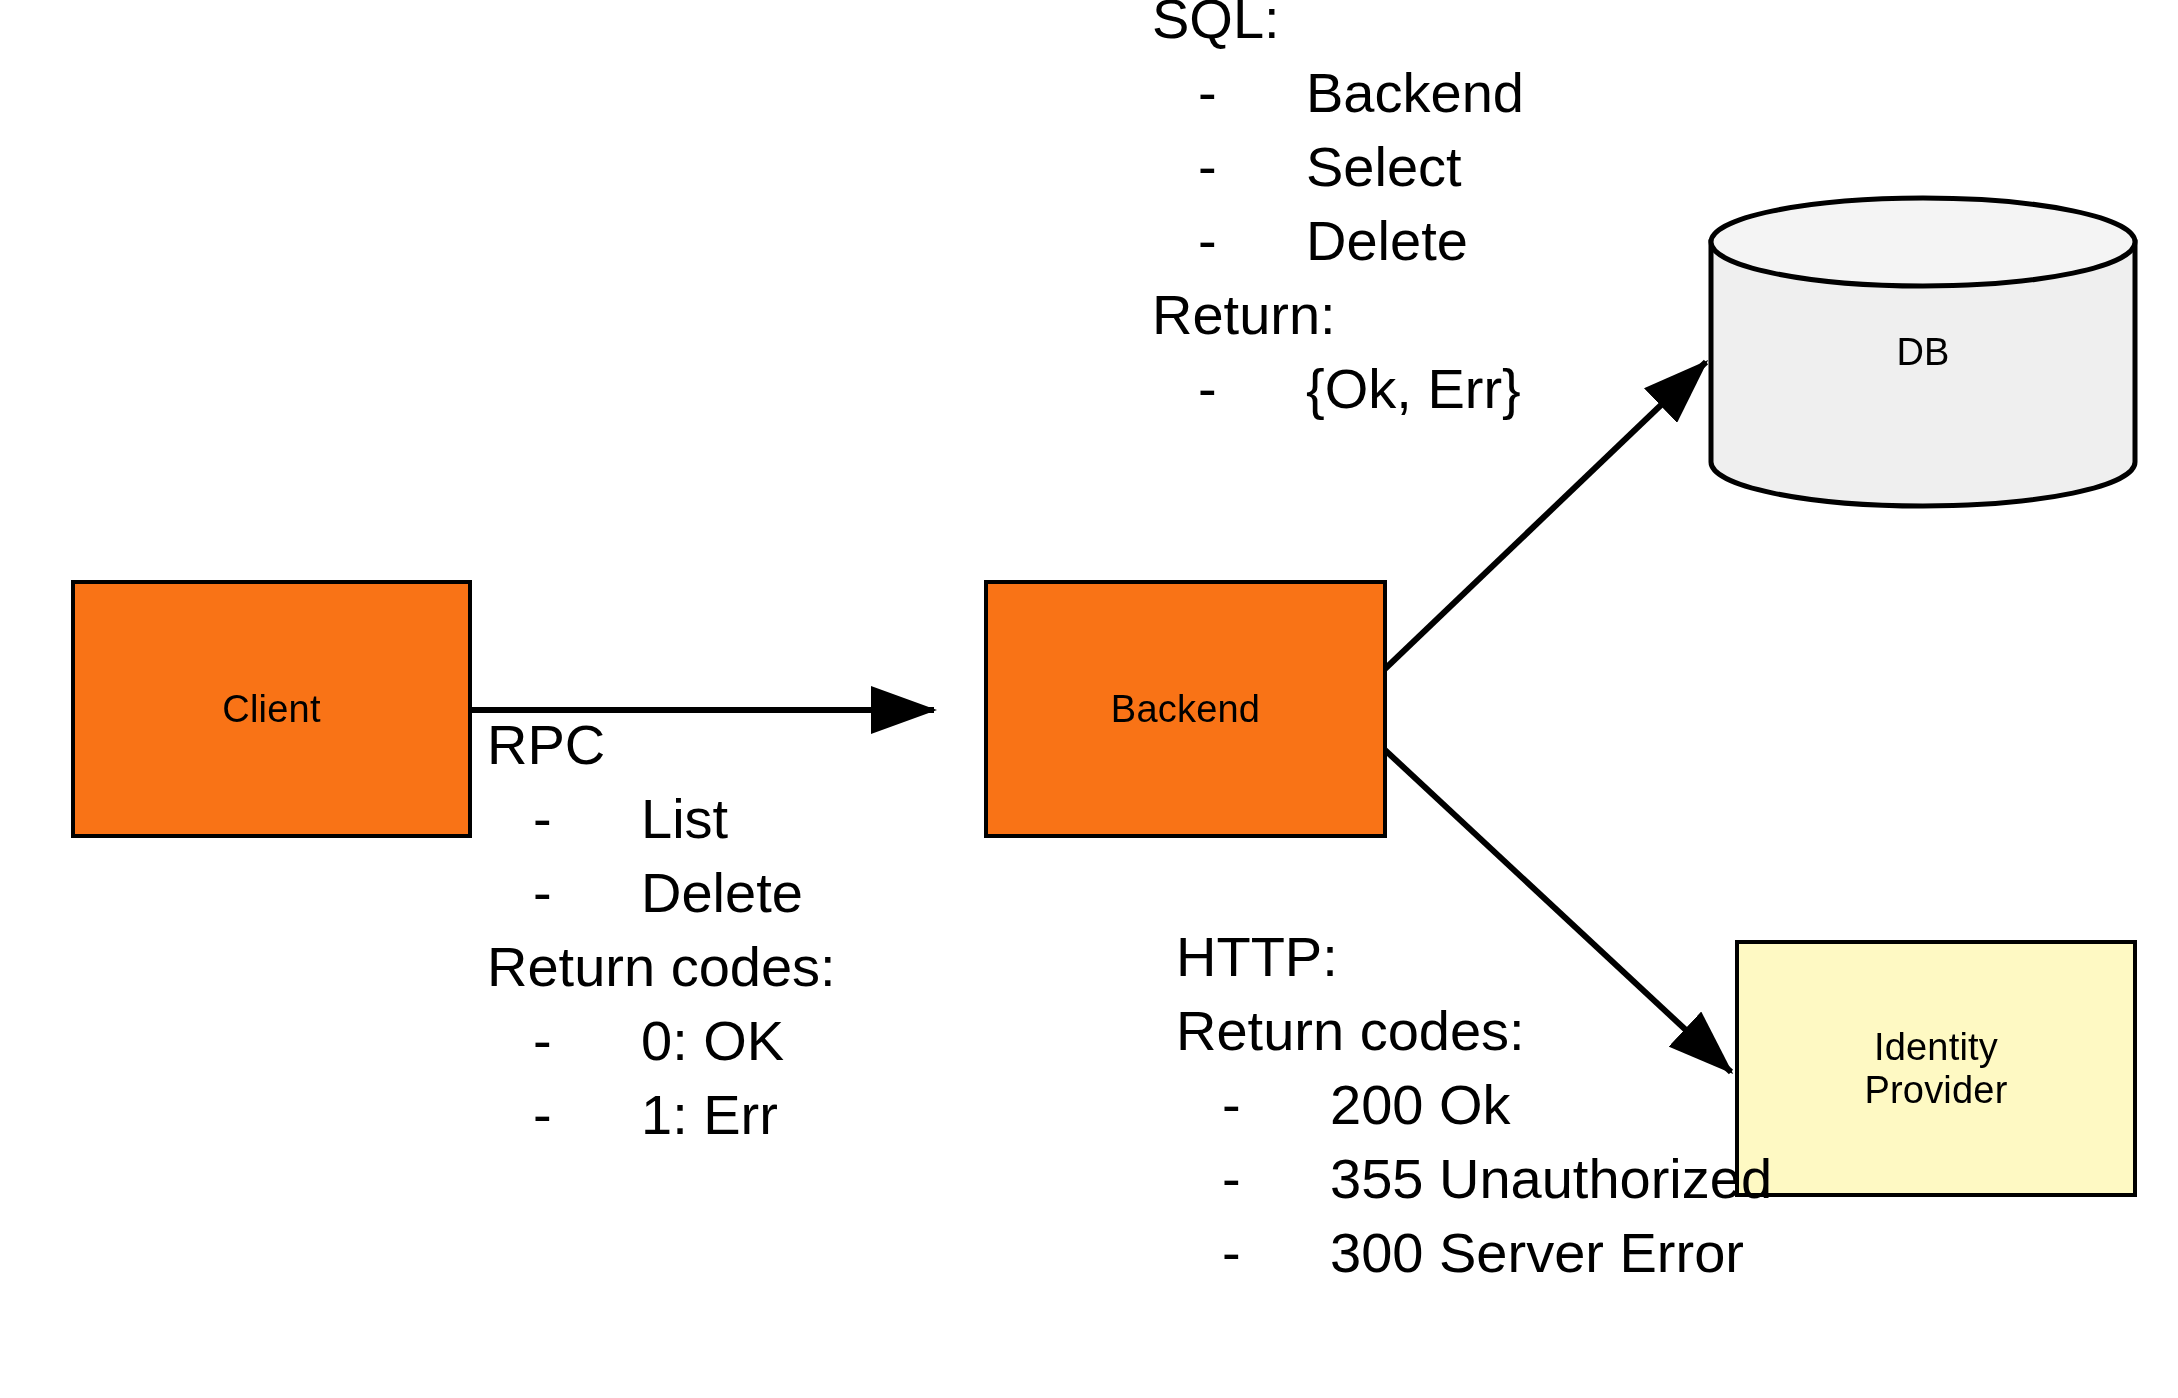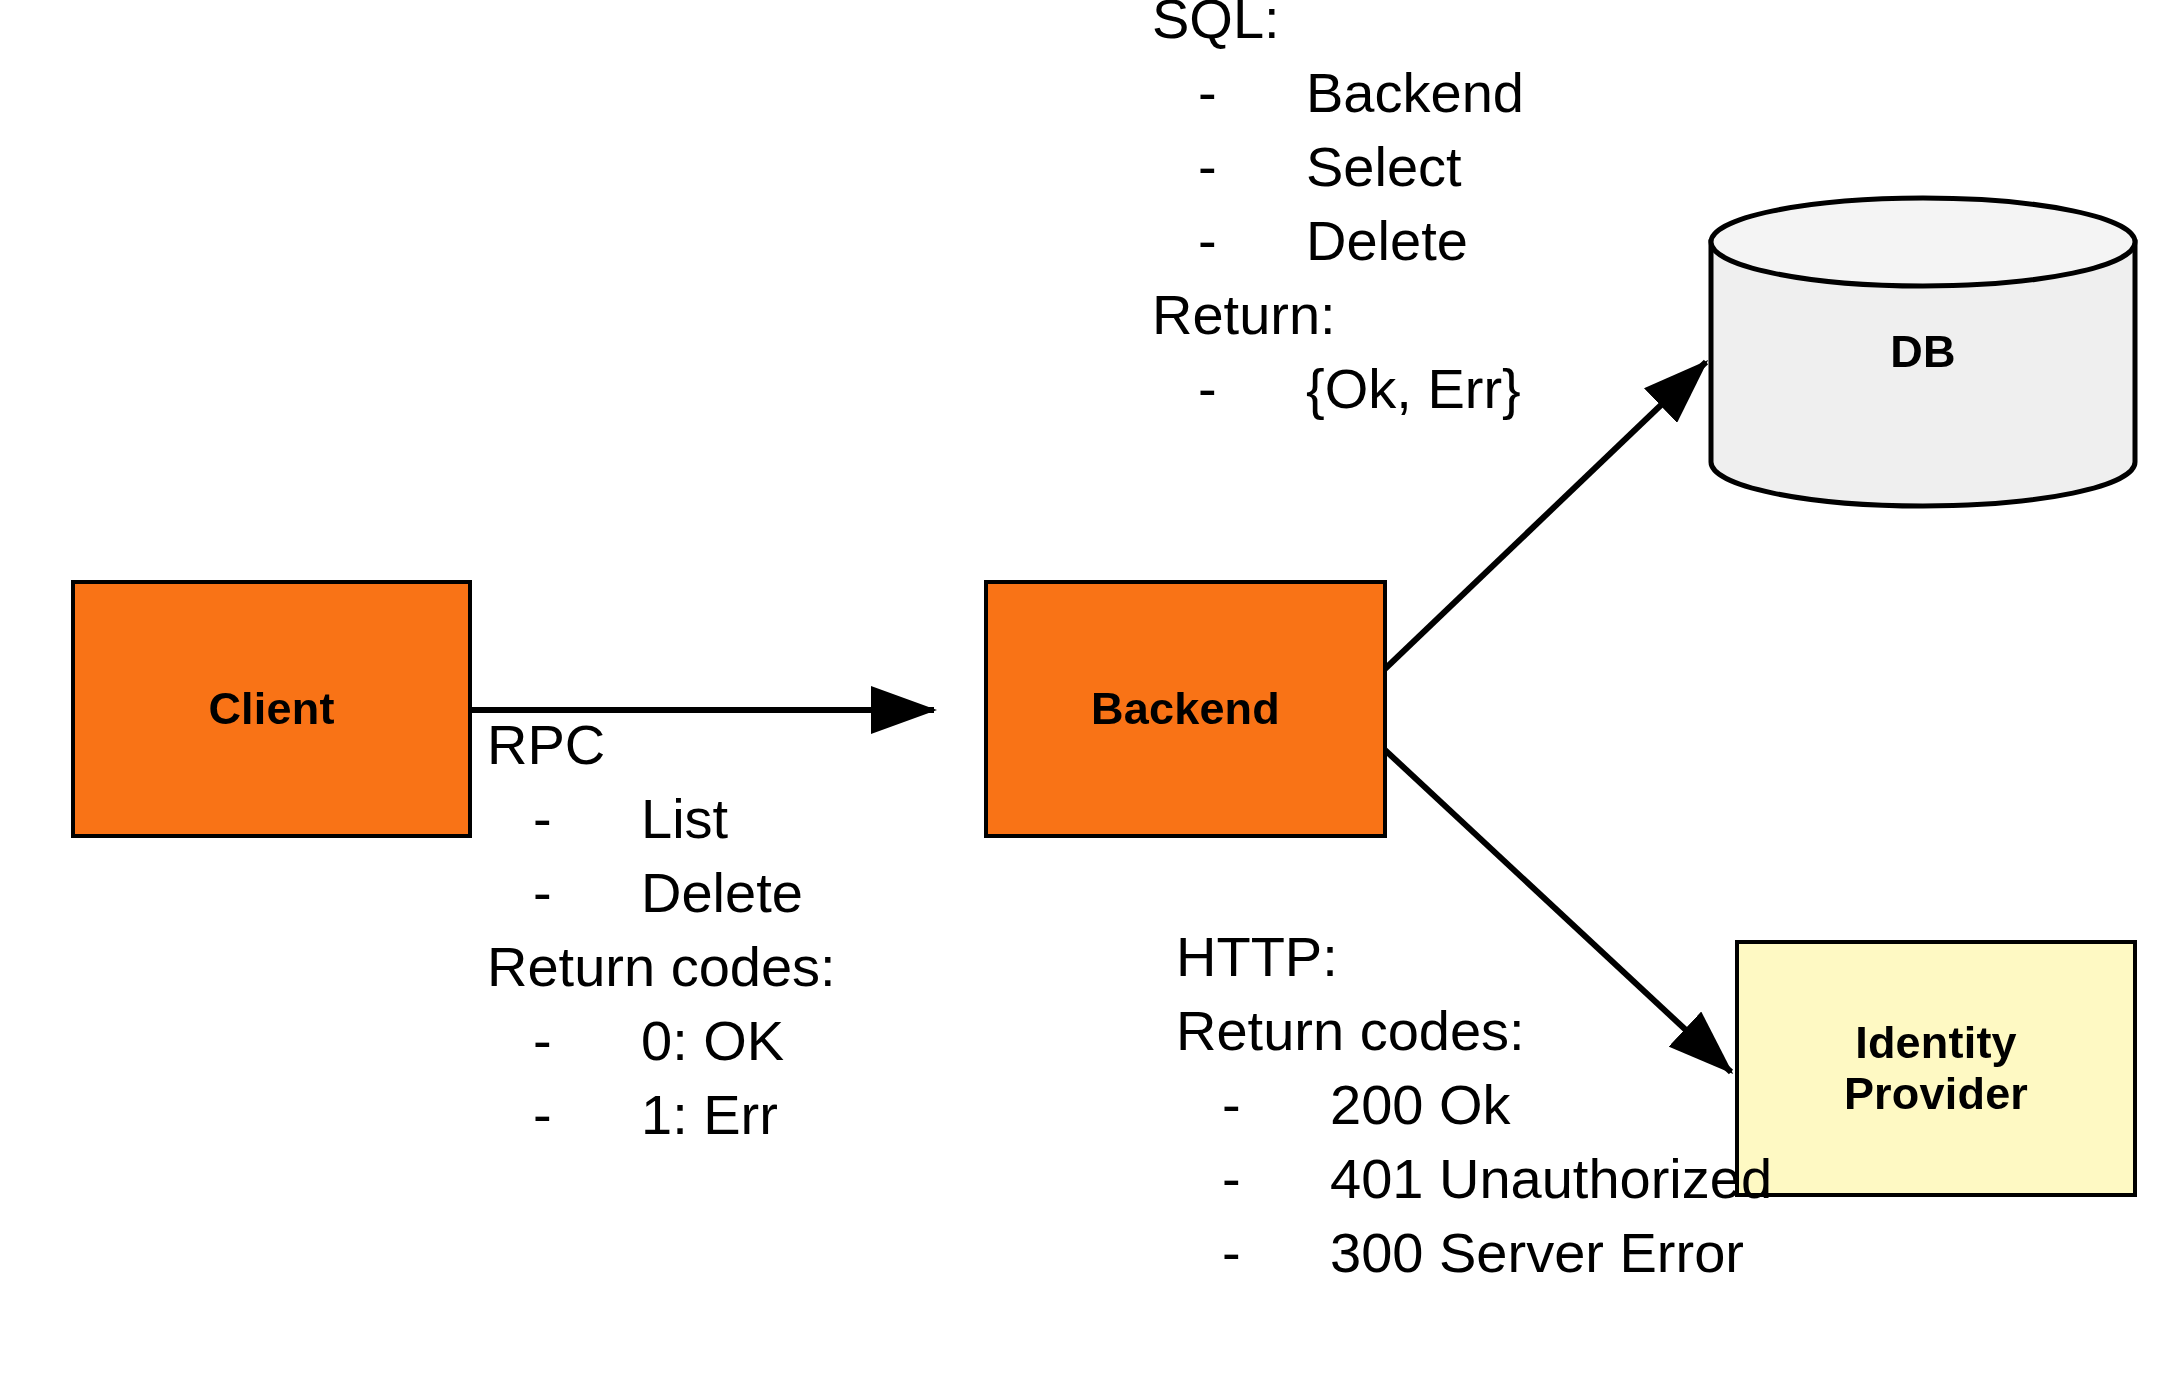--- a/index.html
+++ b/index.html
@@ -31,25 +31,24 @@
   .node {
     position: absolute;
     box-sizing: border-box;
     display: flex;
     align-items: center;
     justify-content: center;
     text-align: center;
     color: #000000;
   }
   .node-label {
-    font-size: 45px;
+    font-size: 38px;
     line-height: 1.12;
     letter-spacing: 0.2px;
     white-space: pre-line;
-    font-weight: bold;
   }
   .box-node {
     border: 4px solid #000000;
   }
   .box-yellow {
     background: #f97316;
     margin-left: 47px;
   }
   .box-gray {
     background: #fef9c3;
@@ -179,20 +178,20 @@
   <div class="annot" style="left:1176px; top:920px;">
     <span class="annot-head">HTTP:</span>
 
 
     <span class="annot-head">Return codes:</span>
 
     <span class="annot-item">
       <span class="dash">-</span><span class="itext">200 Ok</span>
     </span>
     <span class="annot-item">
-      <span class="dash">-</span><span class="itext">401 Unauthorized</span>
+      <span class="dash">-</span><span class="itext">355 Unauthorized</span>
     </span>
     <span class="annot-item">
       <span class="dash">-</span><span class="itext">300 Server Error</span>
     </span>
   </div>
 
 </div>
 
 </body></html>

